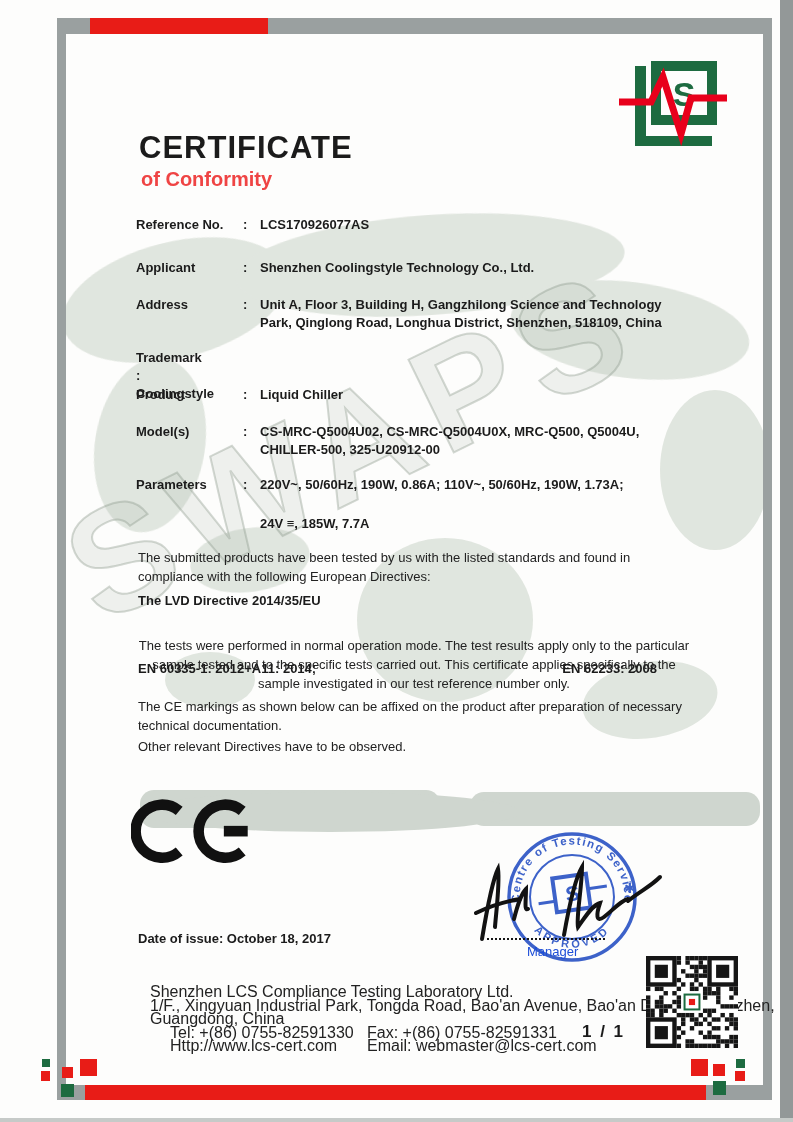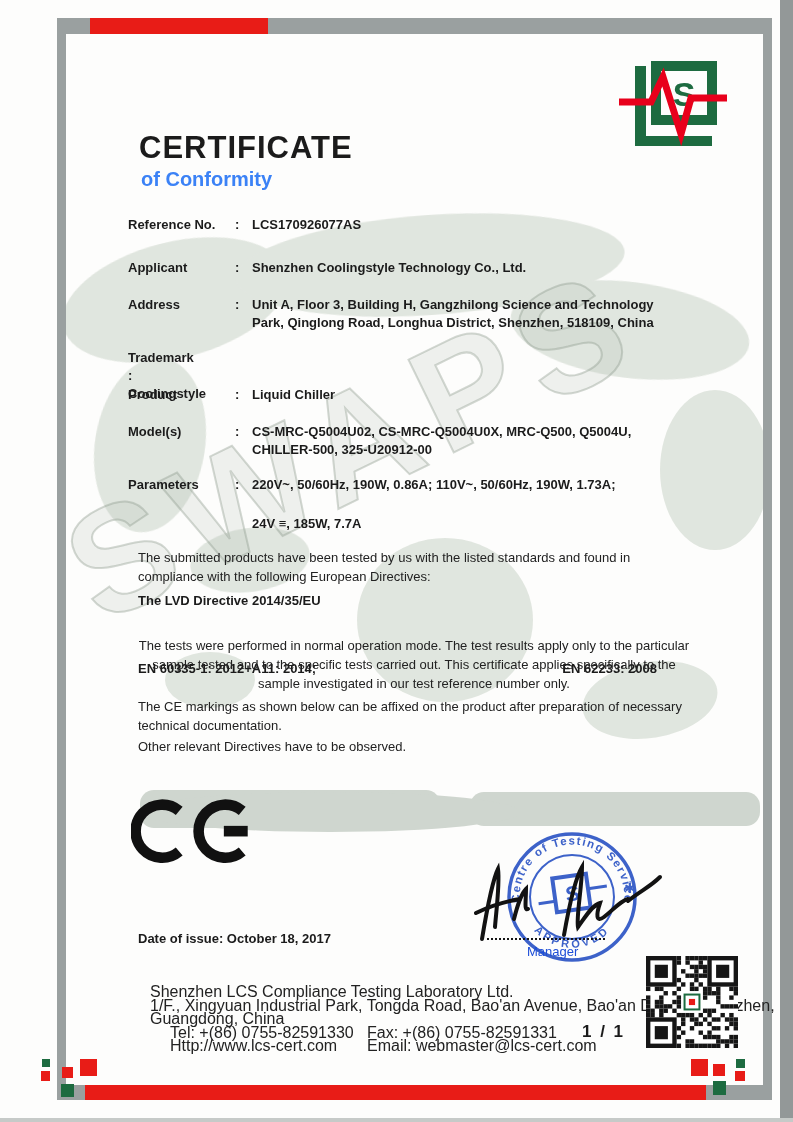--- a/index.html
+++ b/index.html
@@ -18,23 +18,23 @@
   
   .mapsvg{position:absolute;left:0;top:0;pointer-events:none;}
 
   .watermark{position:absolute;left:40px;top:330px;width:740px;transform:rotate(-26deg);
     font-size:150px;font-weight:bold;letter-spacing:14px;color:rgba(160,172,160,0.16);
     -webkit-text-stroke:2px rgba(140,152,140,0.38);pointer-events:none;}
 
   .logo{position:absolute;left:615px;top:58px;}
 
   .title-main{position:absolute;left:139px;top:130px;font-size:31px;font-weight:bold;color:#1b1b1b;letter-spacing:1px;}
-  .title-sub{position:absolute;left:141px;top:168px;font-size:20px;font-weight:bold;color:#3b82f6;}
-
-  .frow{position:absolute;left:128px;display:flex;font-size:13px;font-weight:bold;color:#1b1b1b;line-height:18px;}
+  .title-sub{position:absolute;left:141px;top:168px;font-size:20px;font-weight:bold;color:#ef4444;}
+
+  .frow{position:absolute;left:136px;display:flex;font-size:13px;font-weight:bold;color:#1b1b1b;line-height:18px;}
   .frow .lab{width:107px;flex:none;}
   .frow .col{width:17px;flex:none;}
   .frow .val{width:412px;}
   .val .l2.gap{margin-top:21px;}
 
   .para{position:absolute;left:138px;width:552px;font-size:13px;color:#222;line-height:19px;}
   .bold{font-weight:bold;color:#1b1b1b;}
   .stdrow{position:absolute;left:138px;width:519px;display:flex;justify-content:space-between;font-size:13px;font-weight:bold;color:#1b1b1b;}
 
   .ce{position:absolute;left:131px;top:784px;}

